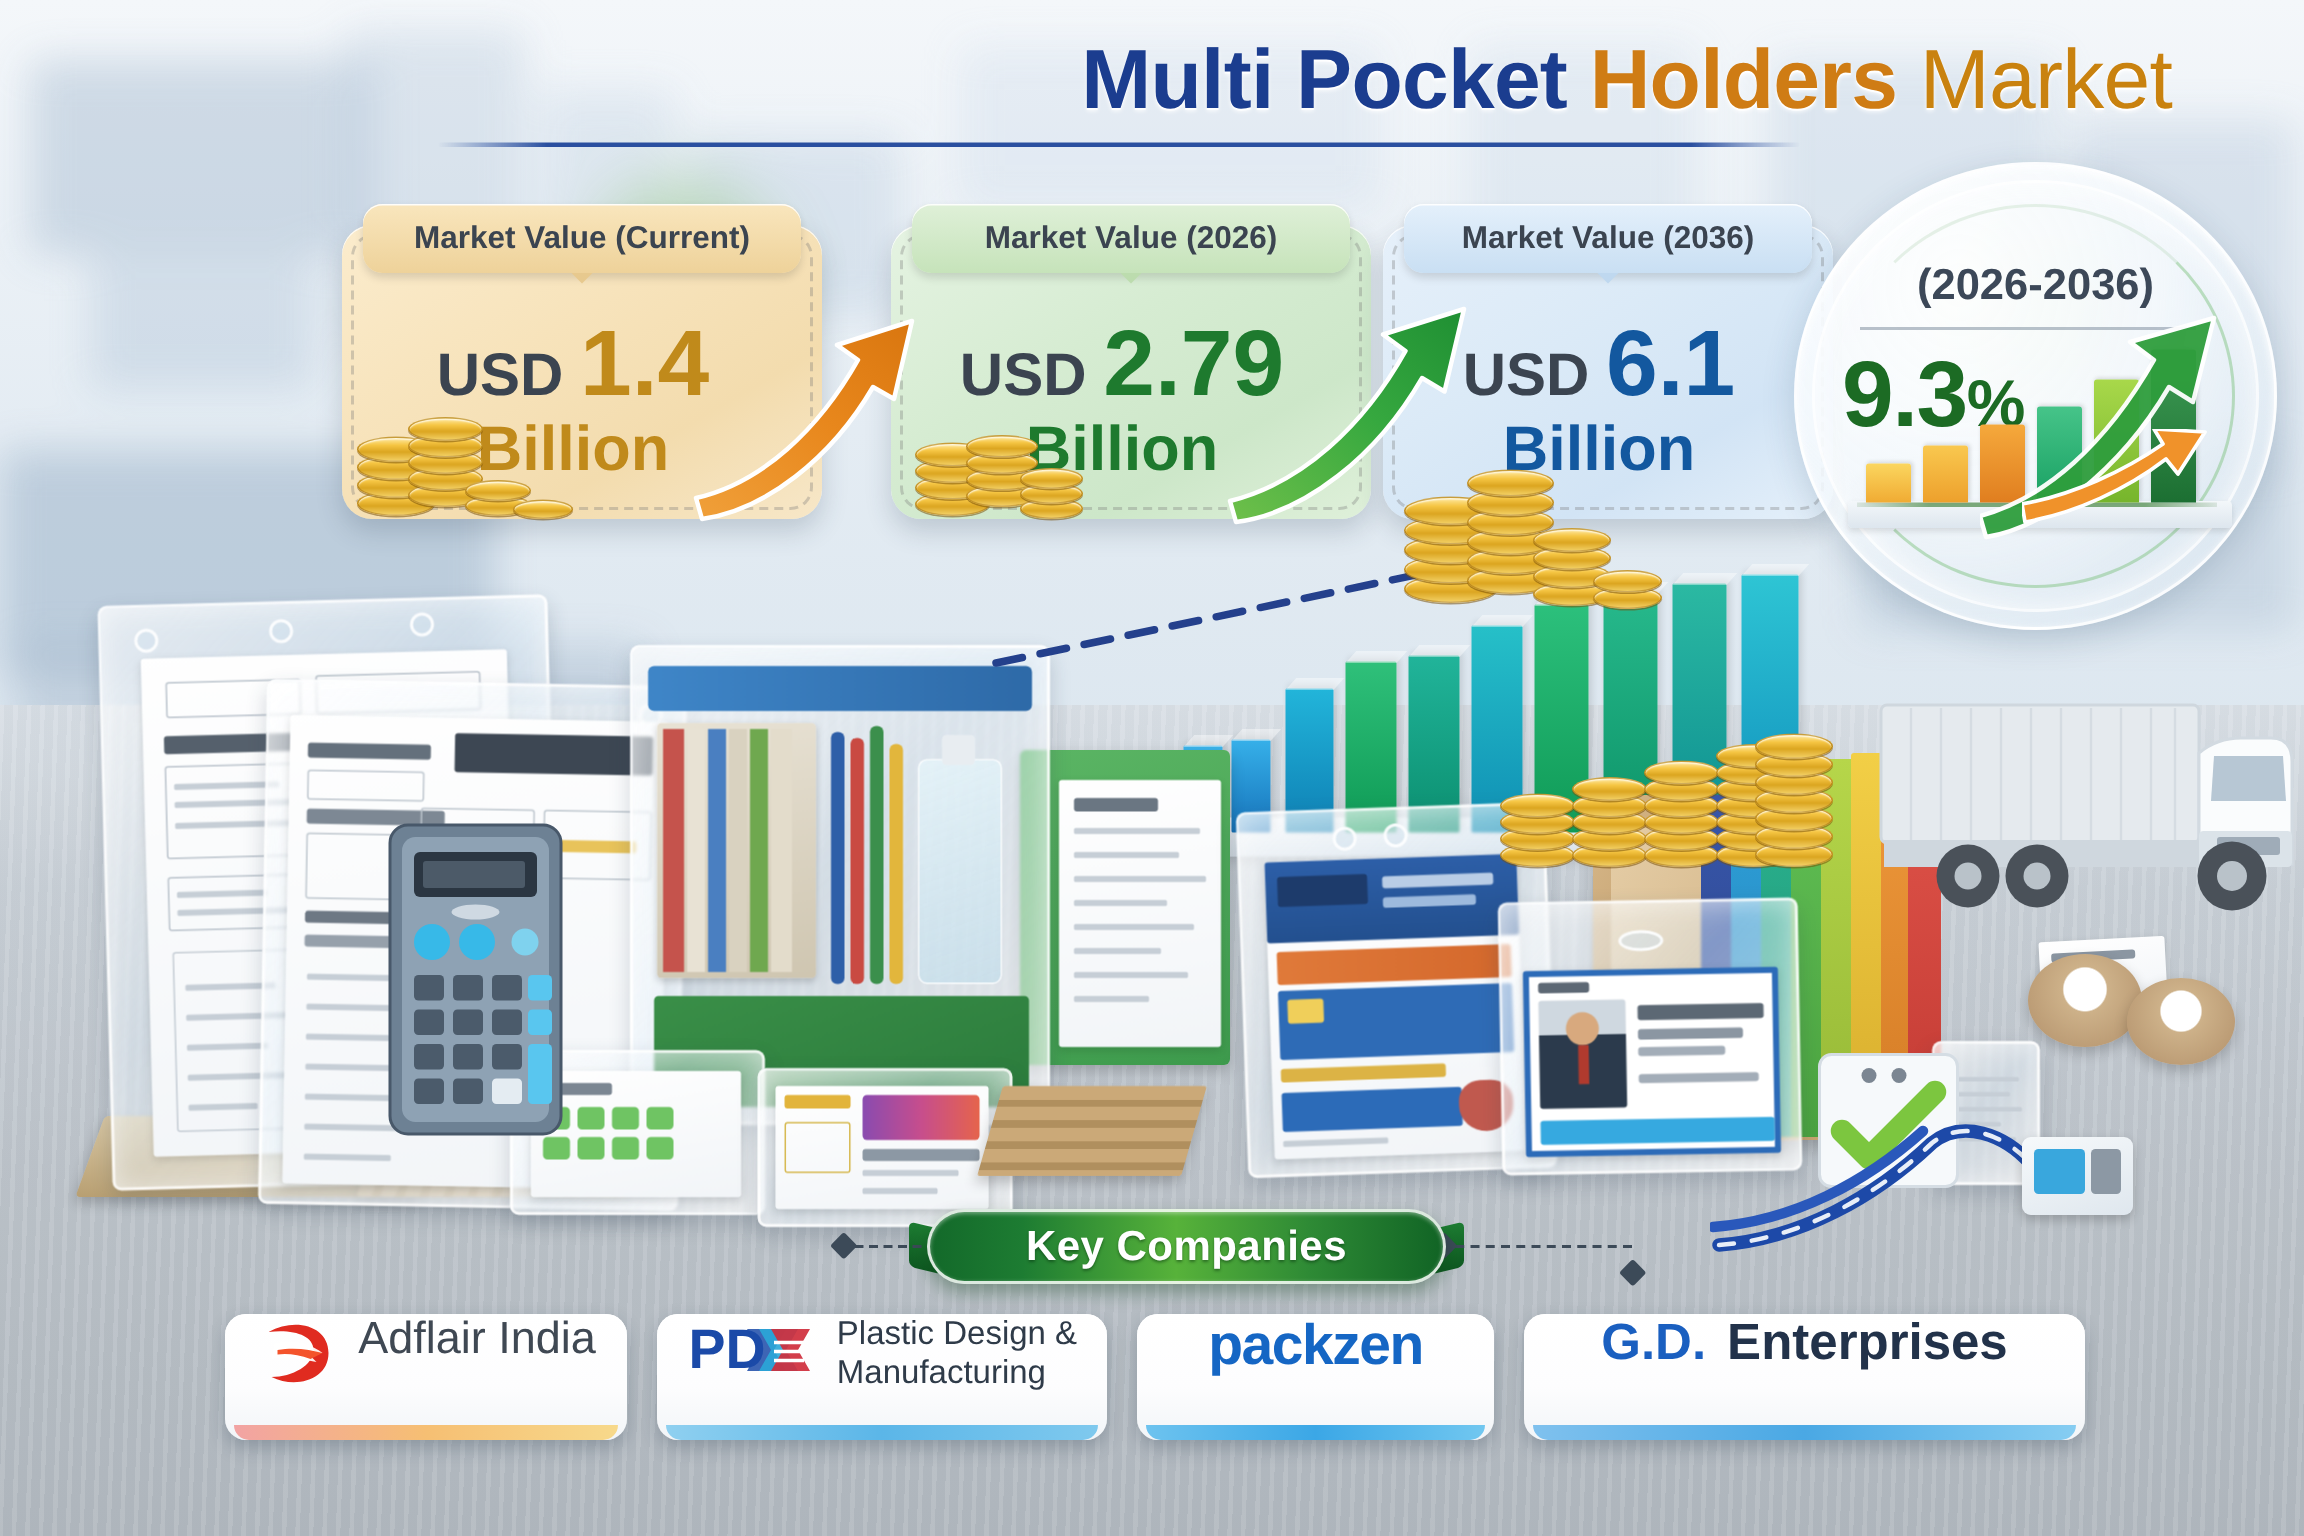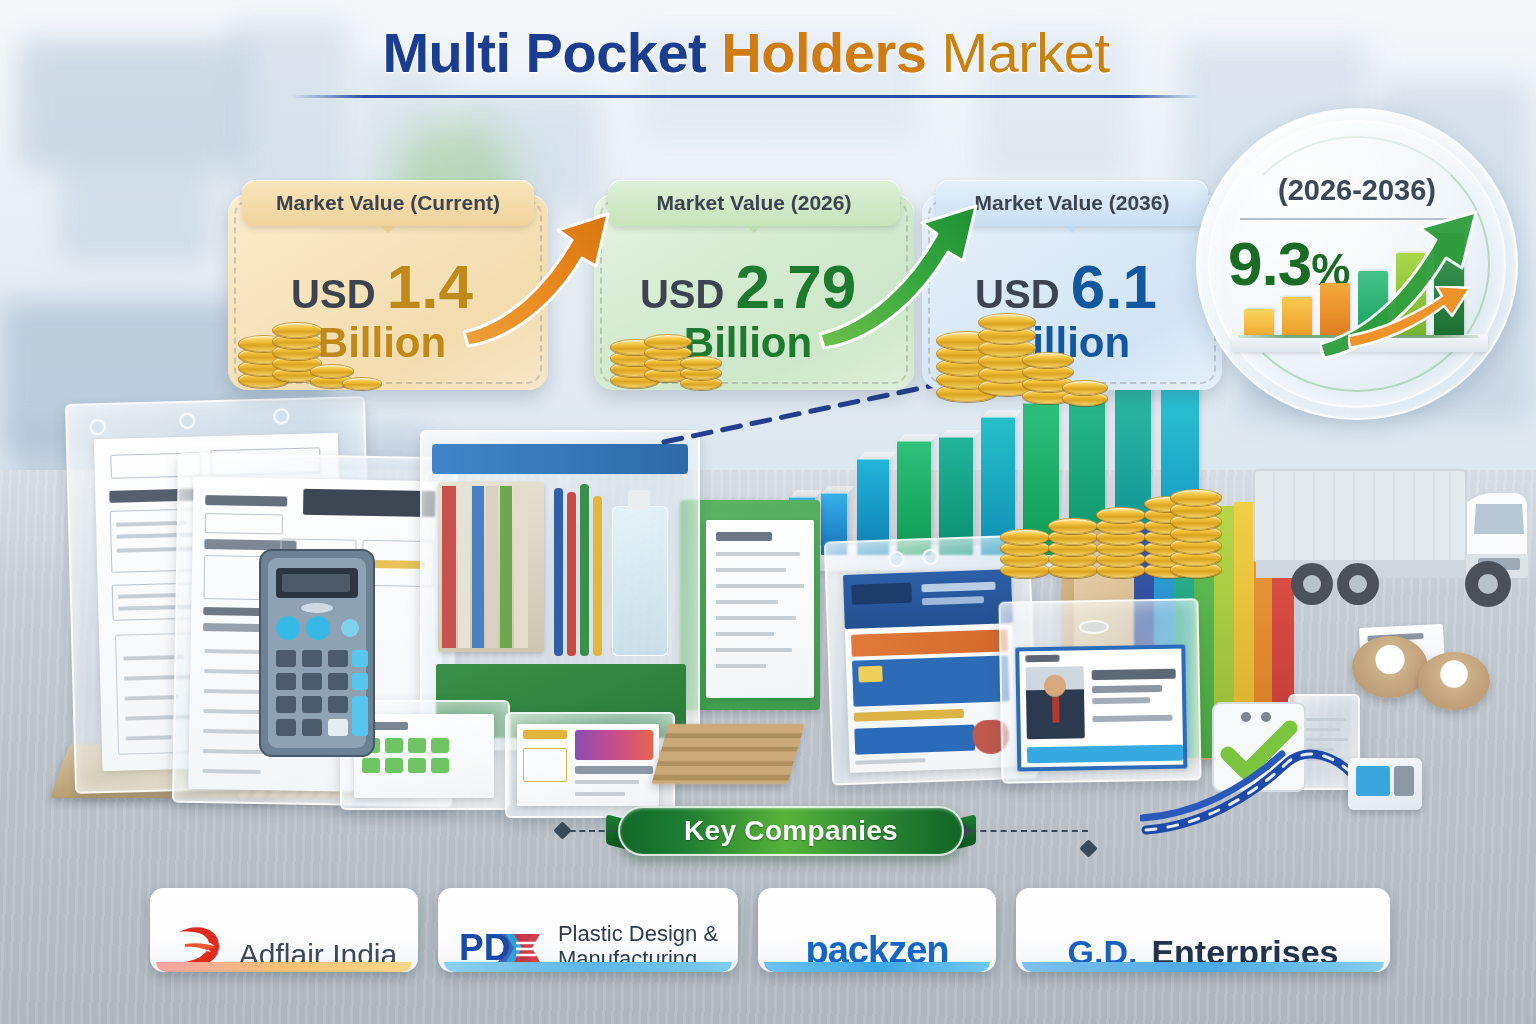--- a/index.html
+++ b/index.html
@@ -28,42 +28,41 @@
     background:
       linear-gradient(180deg, rgba(216,222,228,.9) 0%, rgba(199,206,213,.95) 22%, rgba(188,195,202,1) 55%, rgba(176,183,190,1) 100%);
   }
   .floor::after {
     content:""; position:absolute; inset:0;
     background: repeating-linear-gradient(92deg, rgba(255,255,255,.18) 0 3px, rgba(0,0,0,.025) 3px 9px);
     opacity:.55;
   }
 
   
-  .title-wrap { position: absolute; left: 0; top: 24px; width: 1448px; text-align: center; z-index: 40; padding-left: 44px; }
+  .title-wrap { position: absolute; left: 0; top: 24px; width: 1448px; text-align: right; z-index: 40; padding-left: 44px; }
   .title {
     font-size: 56px; line-height: 1.05; letter-spacing: -.5px; white-space: nowrap;
     text-shadow: 0 2px 3px rgba(255,255,255,.85), 0 1px 0 rgba(255,255,255,.9);
   }
   .t-blue   { color: #1b3d8f; font-weight: bold; }
   .t-orange { color: #cf7c14; font-weight: bold; }
   .t-orange-light { color: #c9820f; font-weight: normal; }
   .title-rule {
     width: 908px; height: 3px; margin: 12px auto 0;
     background: linear-gradient(90deg, rgba(27,61,143,0) 0%, #2a4fa0 8%, #2a4fa0 92%, rgba(27,61,143,0) 100%);
     border-radius: 2px;
   }
 
   
   .cards { position: absolute; left: 0; top: 150px; width: 1536px; height: 250px; z-index: 30; }
 
   .card {
     position: absolute; top: 0; border-radius: 20px;
     box-shadow: 0 8px 18px rgba(40,60,80,.20), inset 0 1px 0 rgba(255,255,255,.85);
     overflow: visible;
-    margin-top: 44px;
   }
   .card::before {
     content:""; position:absolute; inset:6px; border-radius:15px;
     border: 2px dashed rgba(120,120,120,.32); pointer-events:none;
   }
   .card .hdr {
     position: absolute; left: 14px; right: 14px; top: -14px; height: 46px;
     border-radius: 13px; display: flex; align-items: center; justify-content: center;
     font-size: 21px; font-weight: bold; color: #3b4450;
     box-shadow: 0 3px 6px rgba(0,0,0,.13), inset 0 1px 0 rgba(255,255,255,.9);
@@ -188,23 +187,22 @@
 
   .kc-line { position:absolute; top: 24px; height: 2px; border-top: 2px dashed #3c4a58; }
   .kc-node { position:absolute; width: 13px; height: 13px; background:#3c4a58; transform: rotate(45deg); border-radius:2px; }
 
   
   .logos { position:absolute; left:0; top: 876px; width: 1536px; height: 100px; z-index: 46; }
   .logo-card {
     position:absolute; top: 0; height: 84px; border-radius: 14px;
     background: linear-gradient(180deg,#ffffff 0%, #fdfdfe 58%, #f2f5f8 100%);
     box-shadow: 0 5px 12px rgba(30,50,70,.25), inset 0 1px 0 #fff;
-    display:flex; align-items:flex-end; justify-content:center; gap: 14px; padding: 0 14px;
+    display:flex; align-items:flex-start; justify-content:center; gap: 14px; padding: 0 14px;
     overflow:hidden;
-    margin-top:12px;
   }
   .logo-card .underbar { position:absolute; left: 6px; right: 6px; bottom: 0; height: 10px; border-radius: 0 0 12px 12px; }
   .logo-text { font-size: 27px; color: #3b4652; white-space: nowrap; }
 
   #logo1 { left: 150px; width: 268px; }
   #logo1 .underbar { background: linear-gradient(90deg,#f2a3a3,#f6bf73,#f7d98b); }
   #logo2 { left: 438px; width: 300px; }
   #logo2 .underbar { background: linear-gradient(90deg,#8fd0f0,#5bb6e8,#7fc9ee); }
   #logo3 { left: 758px; width: 238px; }
   #logo3 .underbar { background: linear-gradient(90deg,#6dc3ef,#3ba7e6,#71c7f0); }

